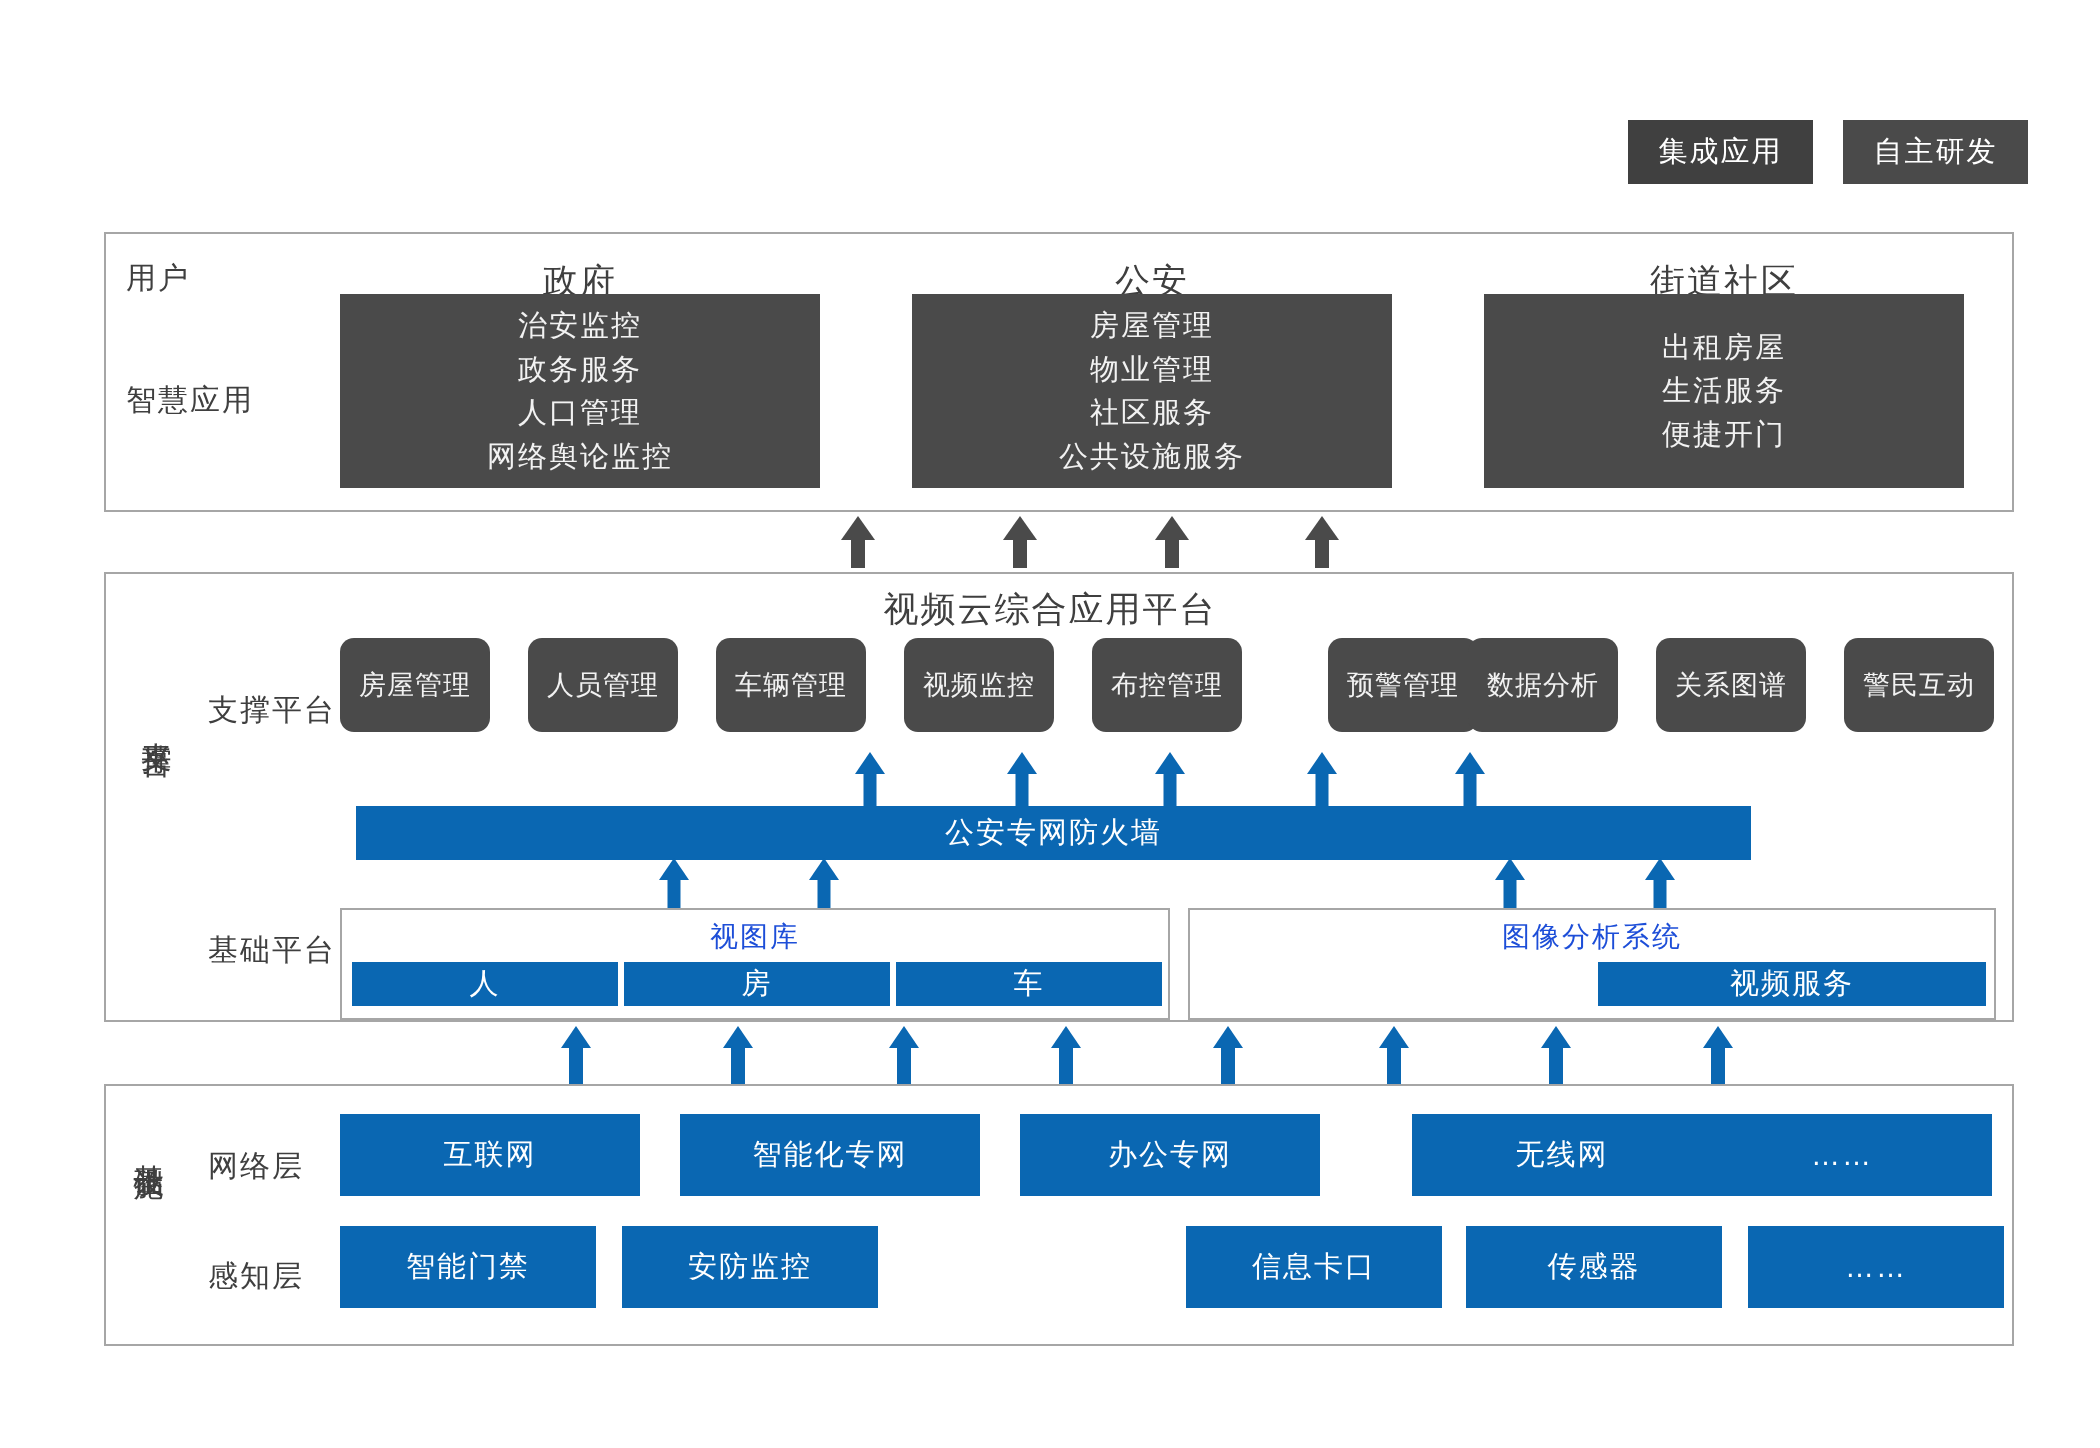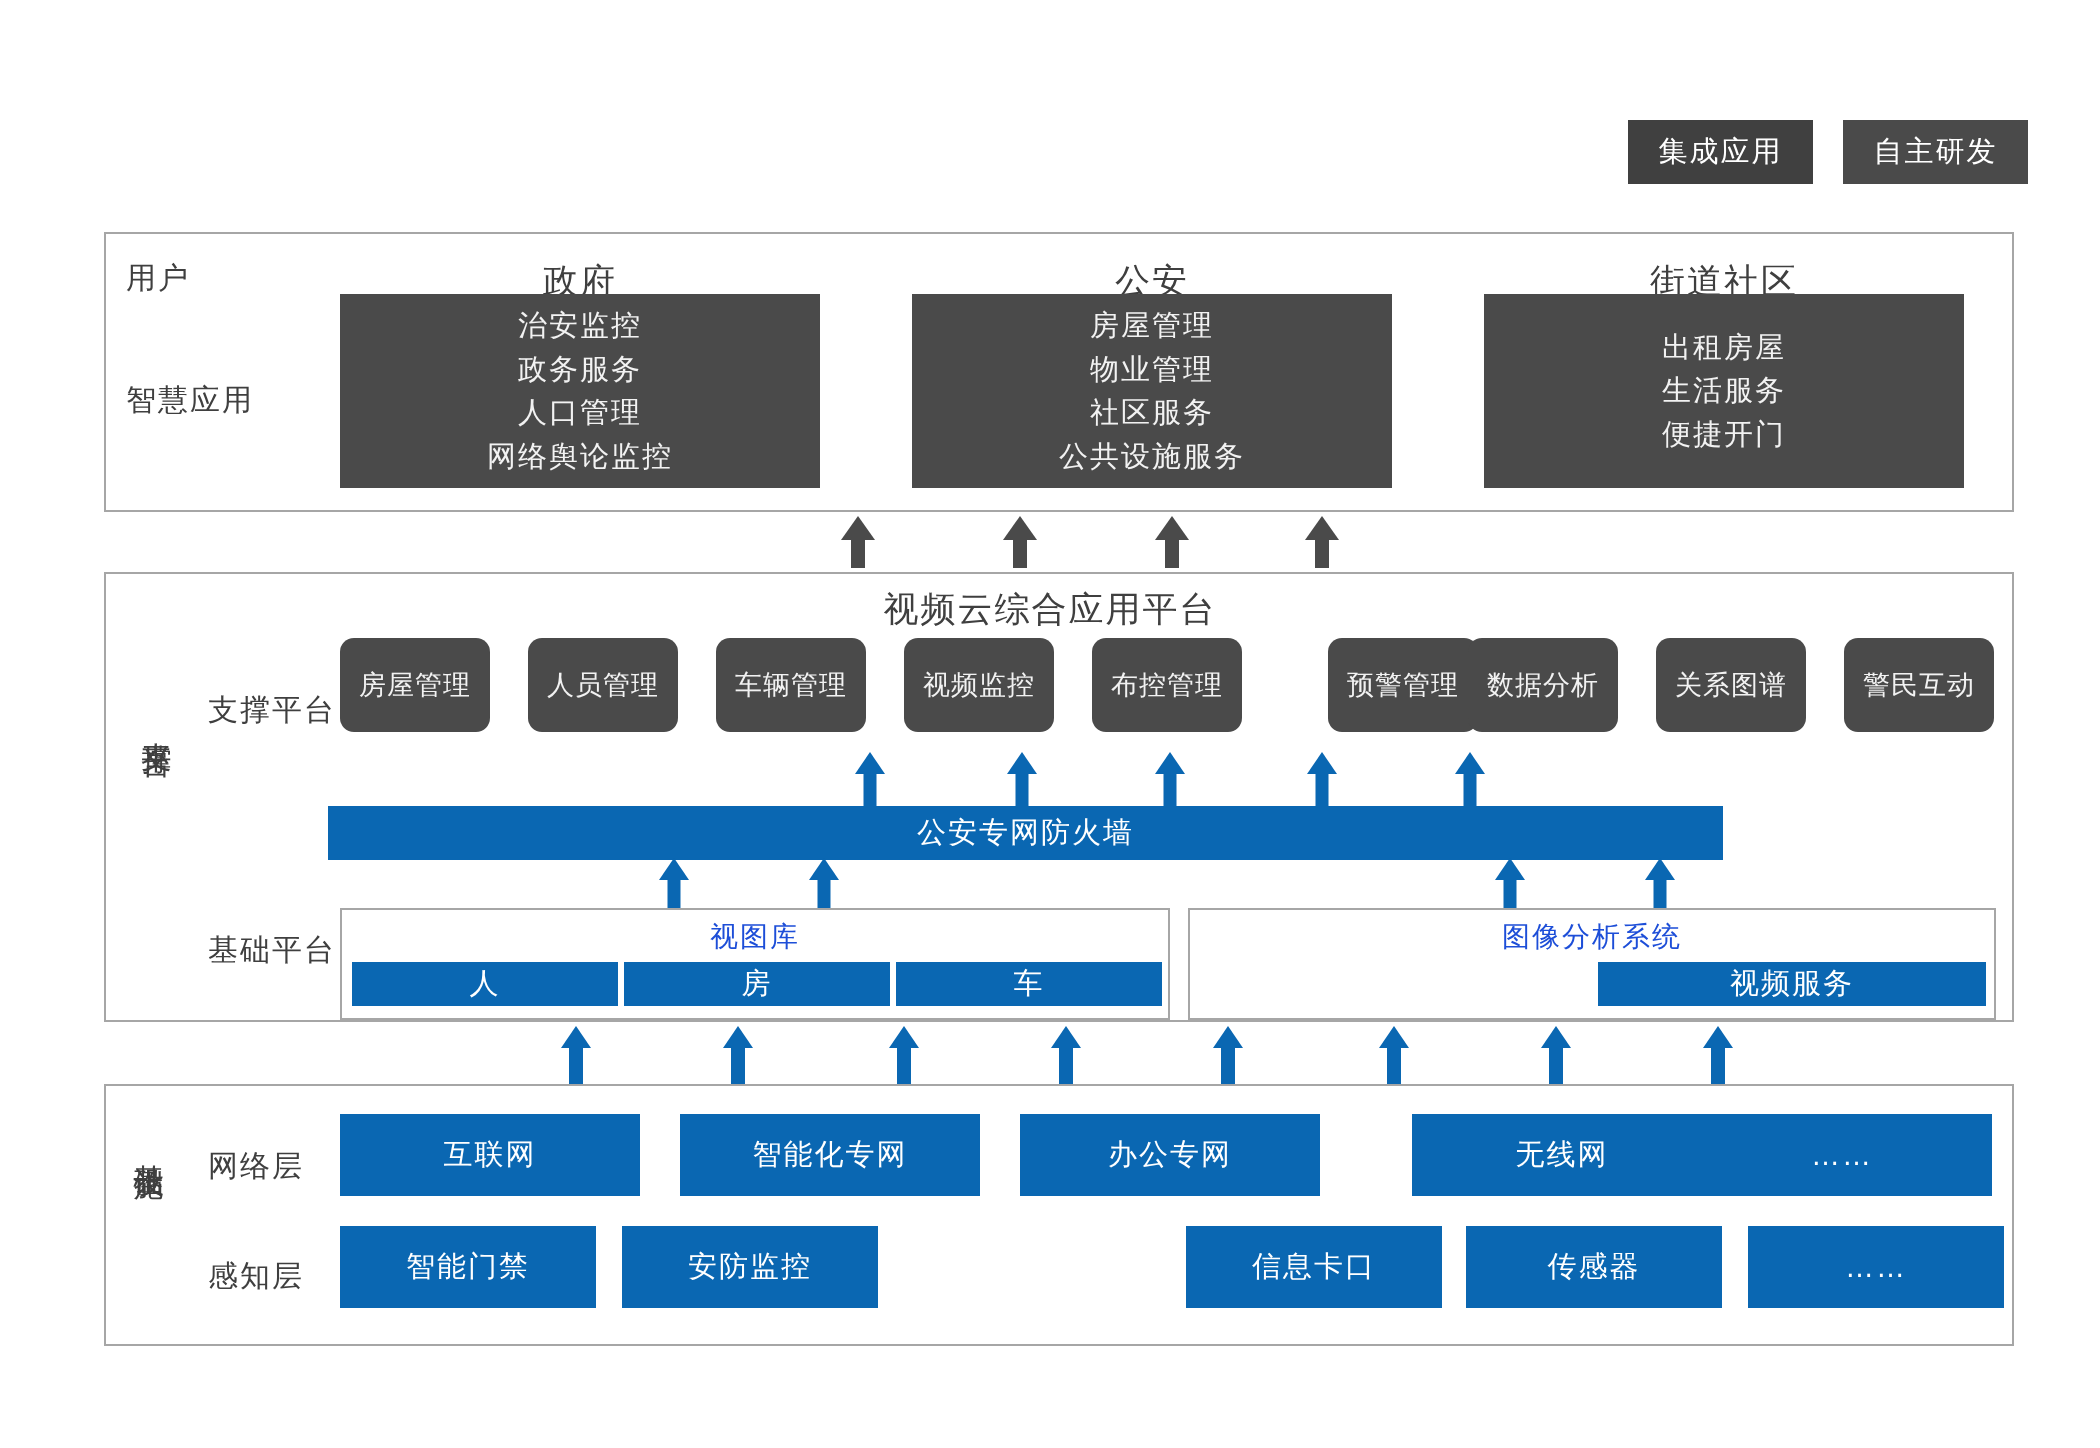--- a/index.html
+++ b/index.html
@@ -134,21 +134,21 @@
     </div>
   <div class="arrow arrow-blue" style="left:1304px;top:752px;width:36px;height:54px;">
     <div class="head"></div>
       <div class="shaft" style="top:22px;width:13px;height:32px;"></div>
     </div>
   <div class="arrow arrow-blue" style="left:1452px;top:752px;width:36px;height:54px;">
     <div class="head"></div>
       <div class="shaft" style="top:22px;width:13px;height:32px;"></div>
     </div>
 
-  <div class="blue-bar" style="left:328px;top:806px;width:1395px;height:54px;">公安专网防火墙</div>
+  <div class="blue-bar" style="left:356px;top:806px;width:1395px;height:54px;">公安专网防火墙</div>
 
   <div class="arrow arrow-blue" style="left:656px;top:858px;width:36px;height:52px;">
     <div class="head"></div>
       <div class="shaft" style="top:22px;width:13px;height:30px;"></div>
     </div>
   <div class="arrow arrow-blue" style="left:806px;top:858px;width:36px;height:52px;">
     <div class="head"></div>
       <div class="shaft" style="top:22px;width:13px;height:30px;"></div>
     </div>
   <div class="arrow arrow-blue" style="left:1492px;top:858px;width:36px;height:52px;">

